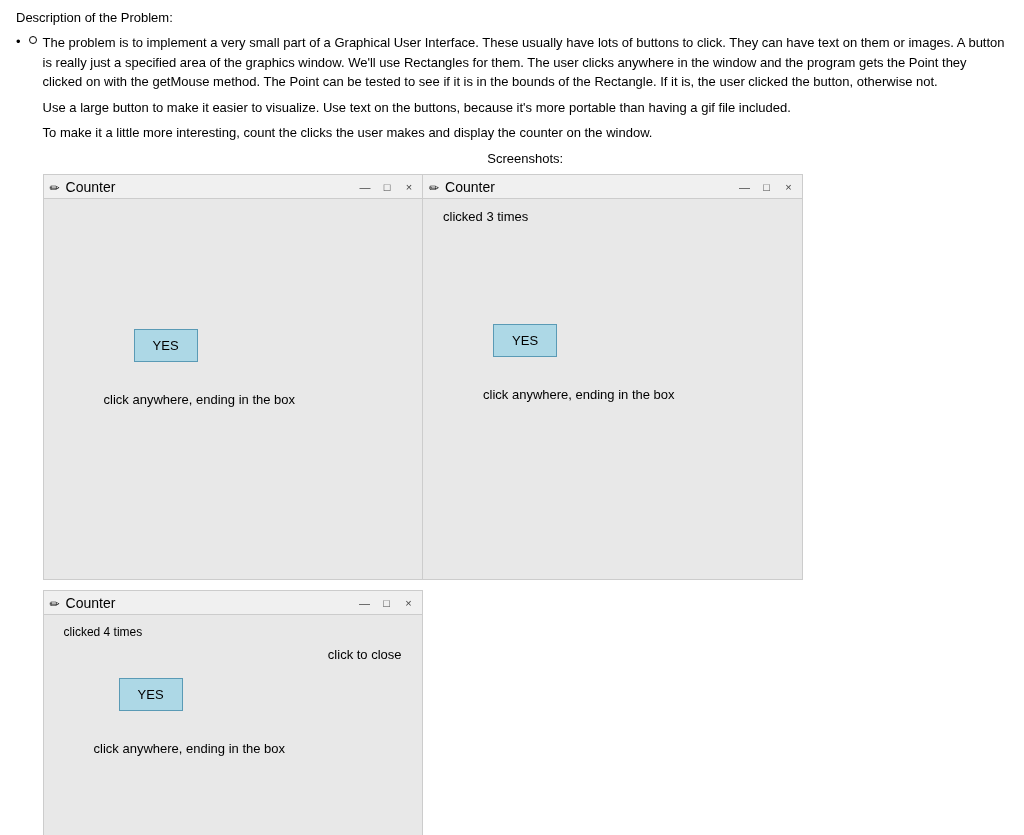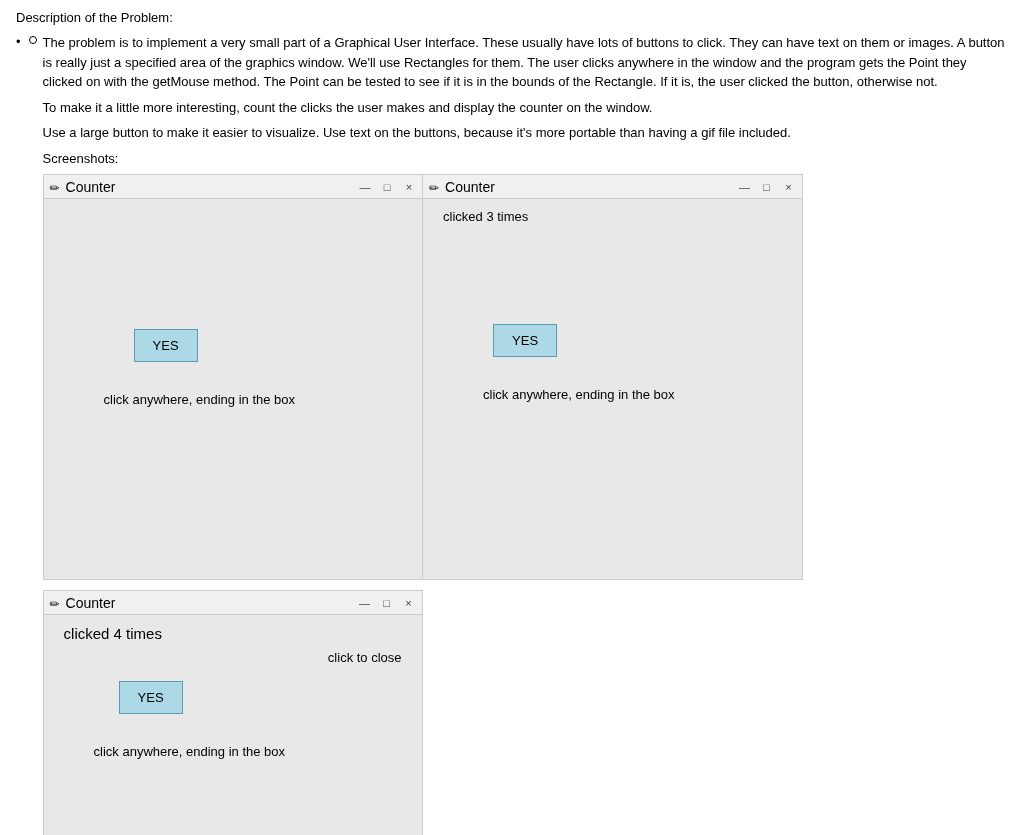--- a/index.html
+++ b/index.html
@@ -36,20 +36,21 @@
     }
     .bullet-content {
       flex: 1;
     }
     .bullet-content p {
       margin-bottom: 6px;
       line-height: 1.5;
     }
     .screenshots-label {
       margin-bottom: 8px;
+      text-align: center;
     }
     .screenshots-container {
       border: 1px solid #ccc;
       background: #e8e8e8;
       padding: 0;
       margin-bottom: 10px;
       width: 760px;
     }
     
     .window-titlebar {
@@ -115,22 +116,22 @@
 
 <div class="description-header">
   <span>Description of the Problem:</span>
 </div>
 
 <div class="bullet-section">
   <span class="bullet-dot">•</span>
   <span class="bullet-circle"></span>
   <div class="bullet-content">
     <p>The problem is to implement a very small part of a Graphical User Interface. These usually have lots of buttons to click. They can have text on them or images. A button is really just a specified area of the graphics window. We'll use Rectangles for them. The user clicks anywhere in the window and the program gets the Point they clicked on with the getMouse method. The Point can be tested to see if it is in the bounds of the Rectangle. If it is, the user clicked the button, otherwise not.</p>
+    <p>Use a large button to make it easier to visualize. Use text on the buttons, because it's more portable than having a gif file included.</p>
     <p>To make it a little more interesting, count the clicks the user makes and display the counter on the window.</p>
-    <p>Use a large button to make it easier to visualize. Use text on the buttons, because it's more portable than having a gif file included.</p>
     <p class="screenshots-label">Screenshots:</p>
 
     <div class="screenshots-container">
       <div class="windows-row">
 
         <div class="window-pane">
           <div class="window-titlebar">
             <span class="pencil-icon">✏</span>
             <span class="titlebar-title">Counter</span>
             <span class="titlebar-btn">—</span>
@@ -166,21 +167,21 @@
 
     <div class="bottom-window">
       <div class="window-titlebar">
         <span class="pencil-icon">✏</span>
         <span class="titlebar-title">Counter</span>
         <span class="titlebar-btn">—</span>
         <span class="titlebar-btn">□</span>
         <span class="titlebar-btn">×</span>
       </div>
       <div class="window-content">
-        <div style="font-size:15px;margin-bottom:8px;">clicked 4 times</div>
+        <div style="font-size:12px;margin-bottom:8px;">clicked 4 times</div>
         <div style="font-size:13px;margin-bottom:16px;text-align:right;">click to close</div>
         <div style="margin-top: 10px; margin-left: 55px;">
           <button style="background:#add8e6;border:1.5px solid #5a9ab5;padding:8px 18px;font-size:13px;cursor:pointer;">YES</button>
         </div>
         <div style="margin-top: 30px; margin-left: 30px;">click anywhere, ending in the box</div>
       </div>
     </div>
 
   </div>
 </div>

